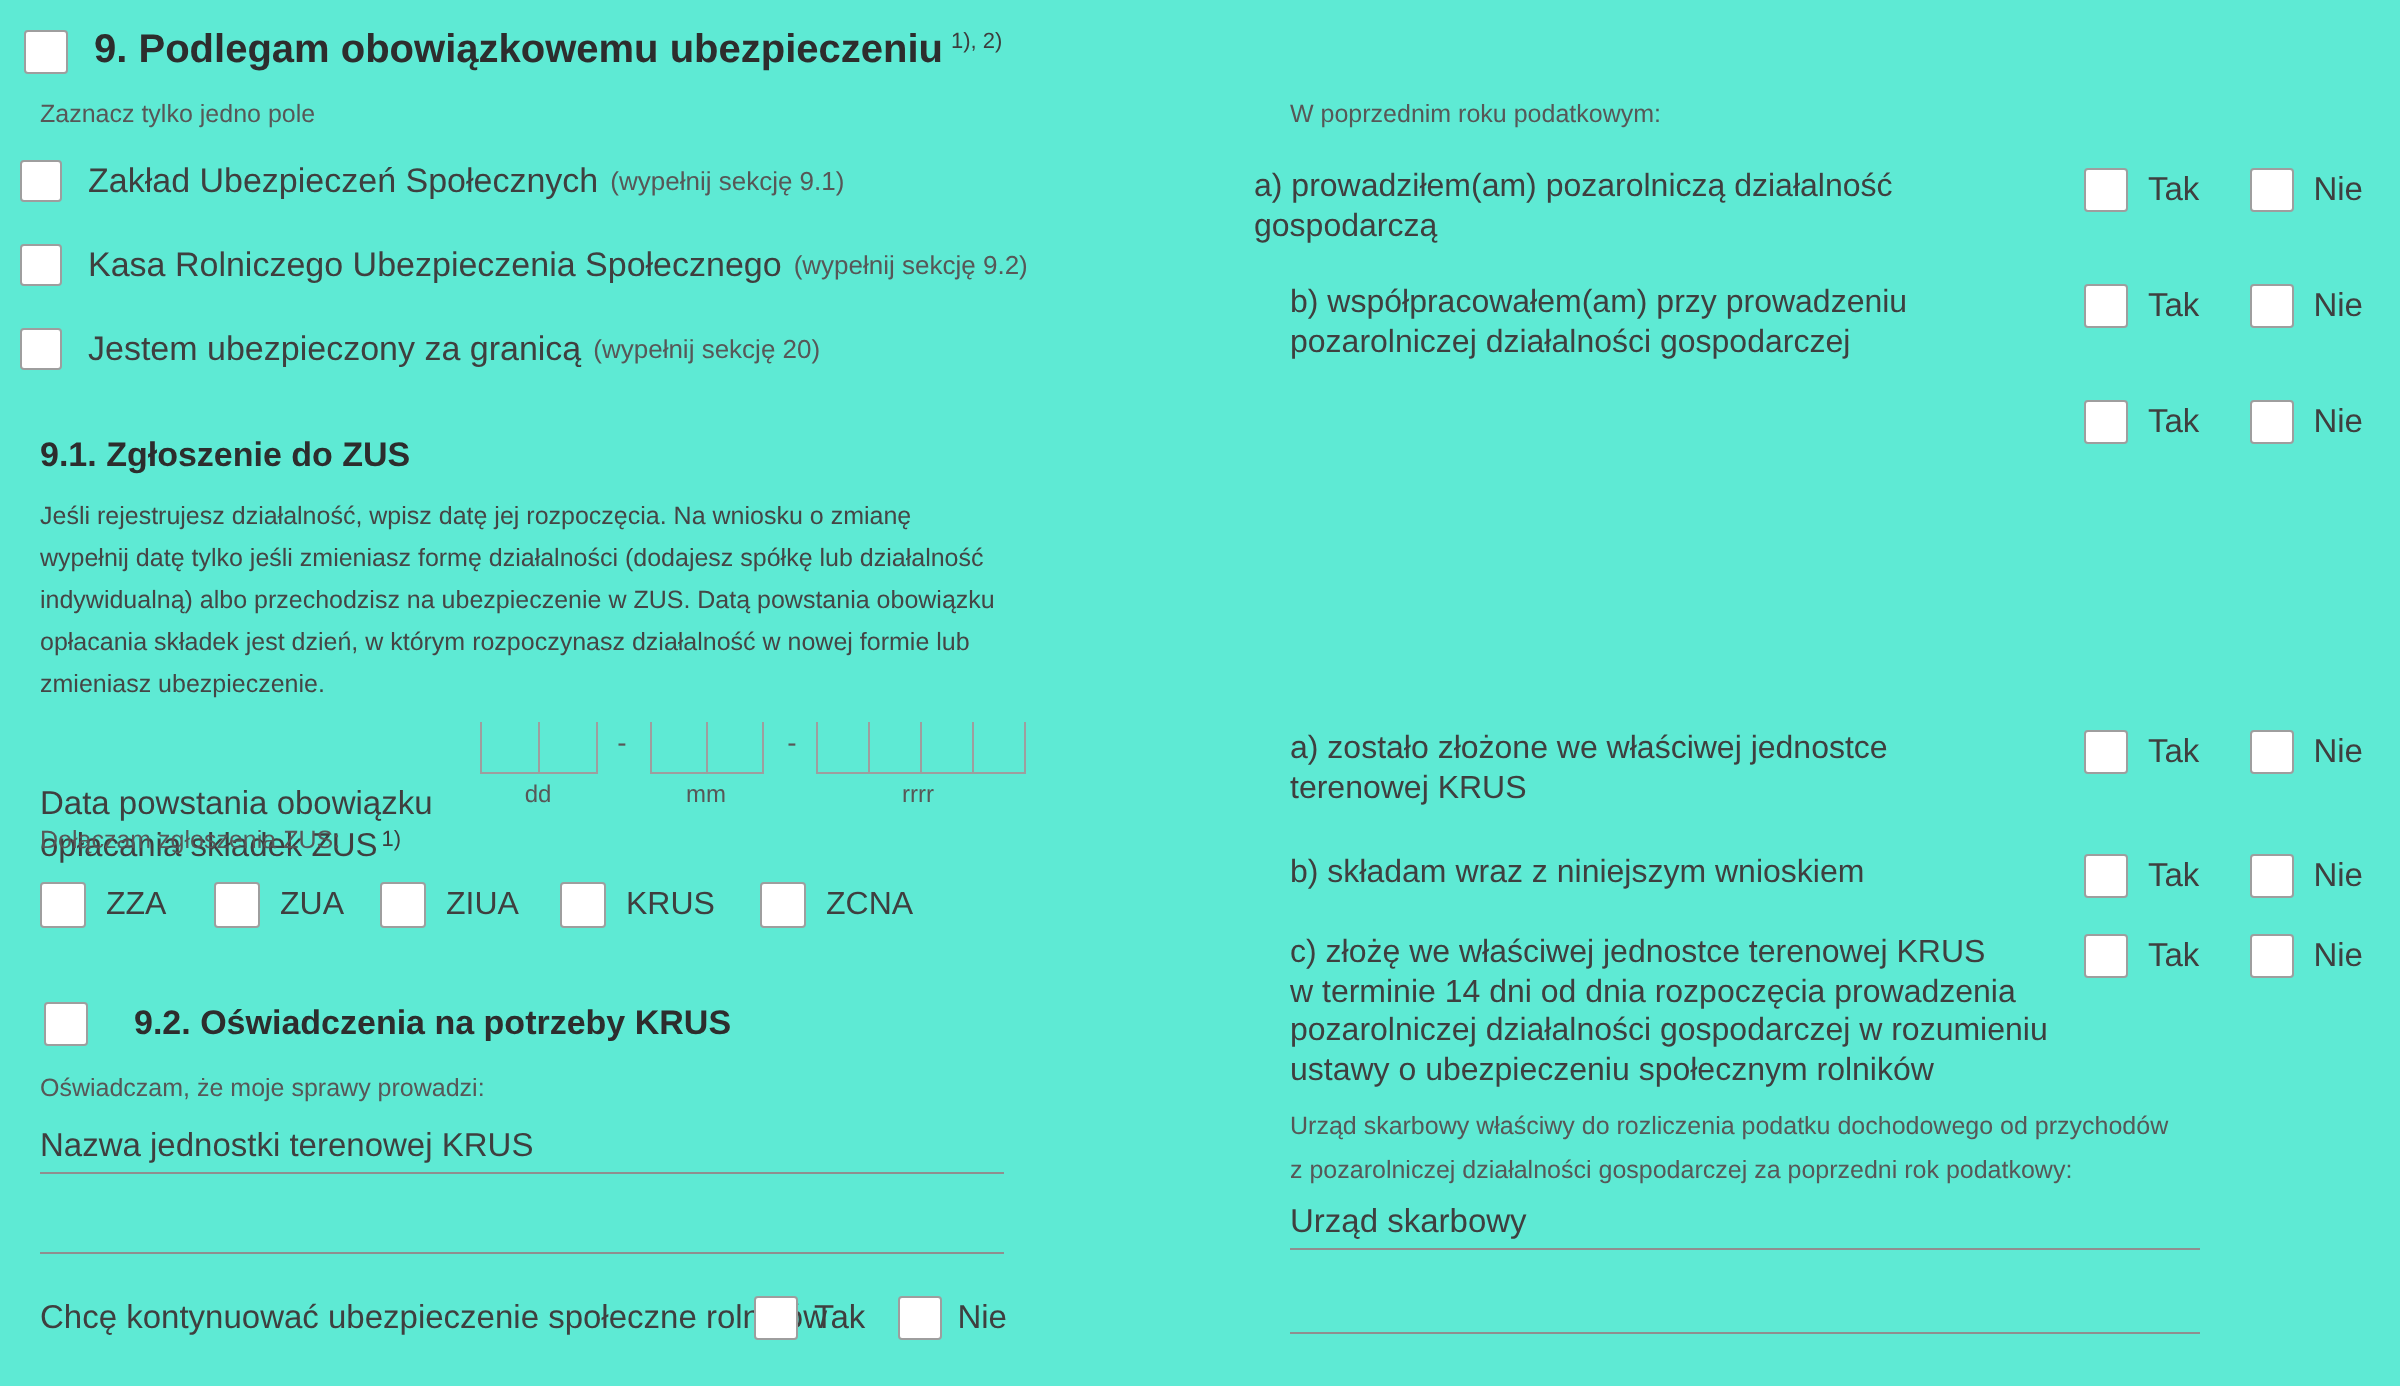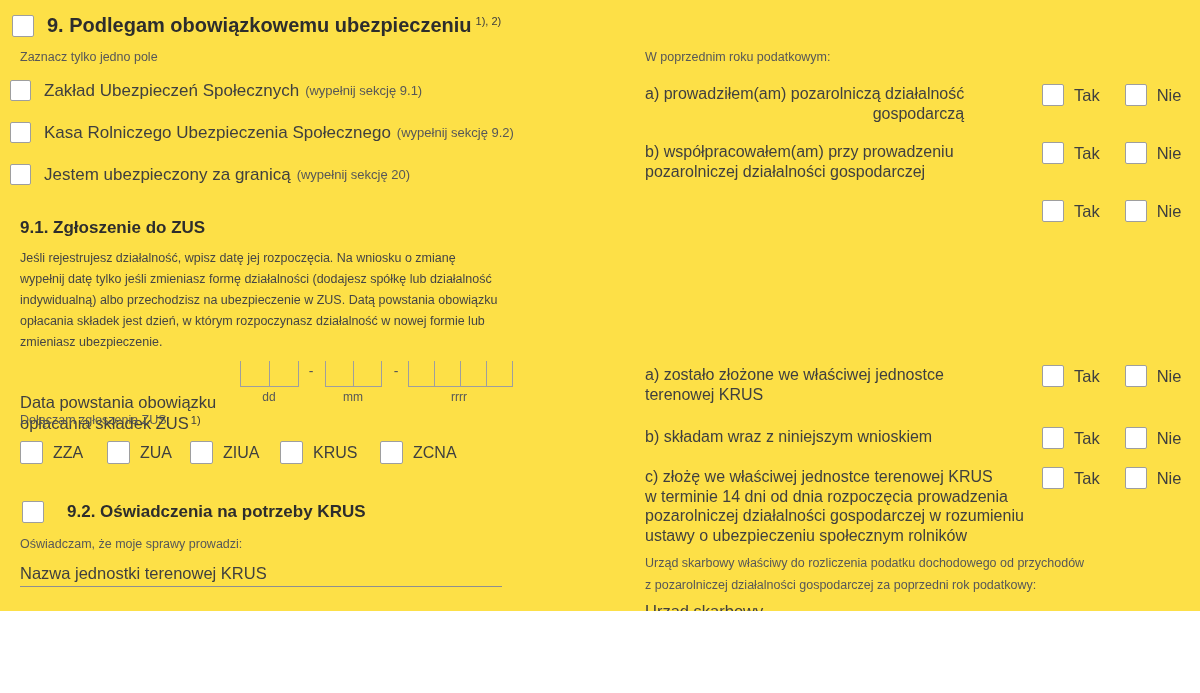--- a/index.html
+++ b/index.html
@@ -1,17 +1,17 @@
 <!DOCTYPE html>
 <html lang="pl"><head>
 <meta charset="utf-8">
 <style>
   html,body { margin:0; padding:0; background:#ffffff; }
   .page {
-    position:relative; width:1200px; height:611px; background:#fde047;
+    position:relative; width:1200px; height:693px; background:#5eead4;
     font-family:"Liberation Sans", sans-serif; color:#3d3d3d; overflow:hidden;
   }
   .abs { position:absolute; }
   .row { position:absolute; display:flex; align-items:center; }
   .cb {
     display:inline-block; flex:none; box-sizing:border-box;
     width:22px; height:22px; background:#fff;
     border:1px solid #9e9e9e; border-radius:2px;
   }
   .cb23 { width:23px; height:23px; }
@@ -145,21 +145,21 @@
       <span class="yn-label">Tak</span>
     </span>
     <span class="yn-pair">
       <span class="cb"></span>
       <span class="yn-label">Nie</span>
     </span>
   </div>
 
   <div class="abs muted" style="left:645px; top:50px;">W poprzednim roku podatkowym:</div>
 
-  <div class="q-label" style="left:645px; top:84px;text-align:right;">a) prowadziłem(am) pozarolniczą działalność
+  <div class="q-label" style="left:627px; top:84px;">a) prowadziłem(am) pozarolniczą działalność
 gospodarczą</div>
   <div class="yesno" style="left:1042px; top:84px;">
     <span class="yn-pair">
       <span class="cb"></span>
       <span class="yn-label">Tak</span>
     </span>
     <span class="yn-pair">
       <span class="cb"></span>
       <span class="yn-label">Nie</span>
     </span>

